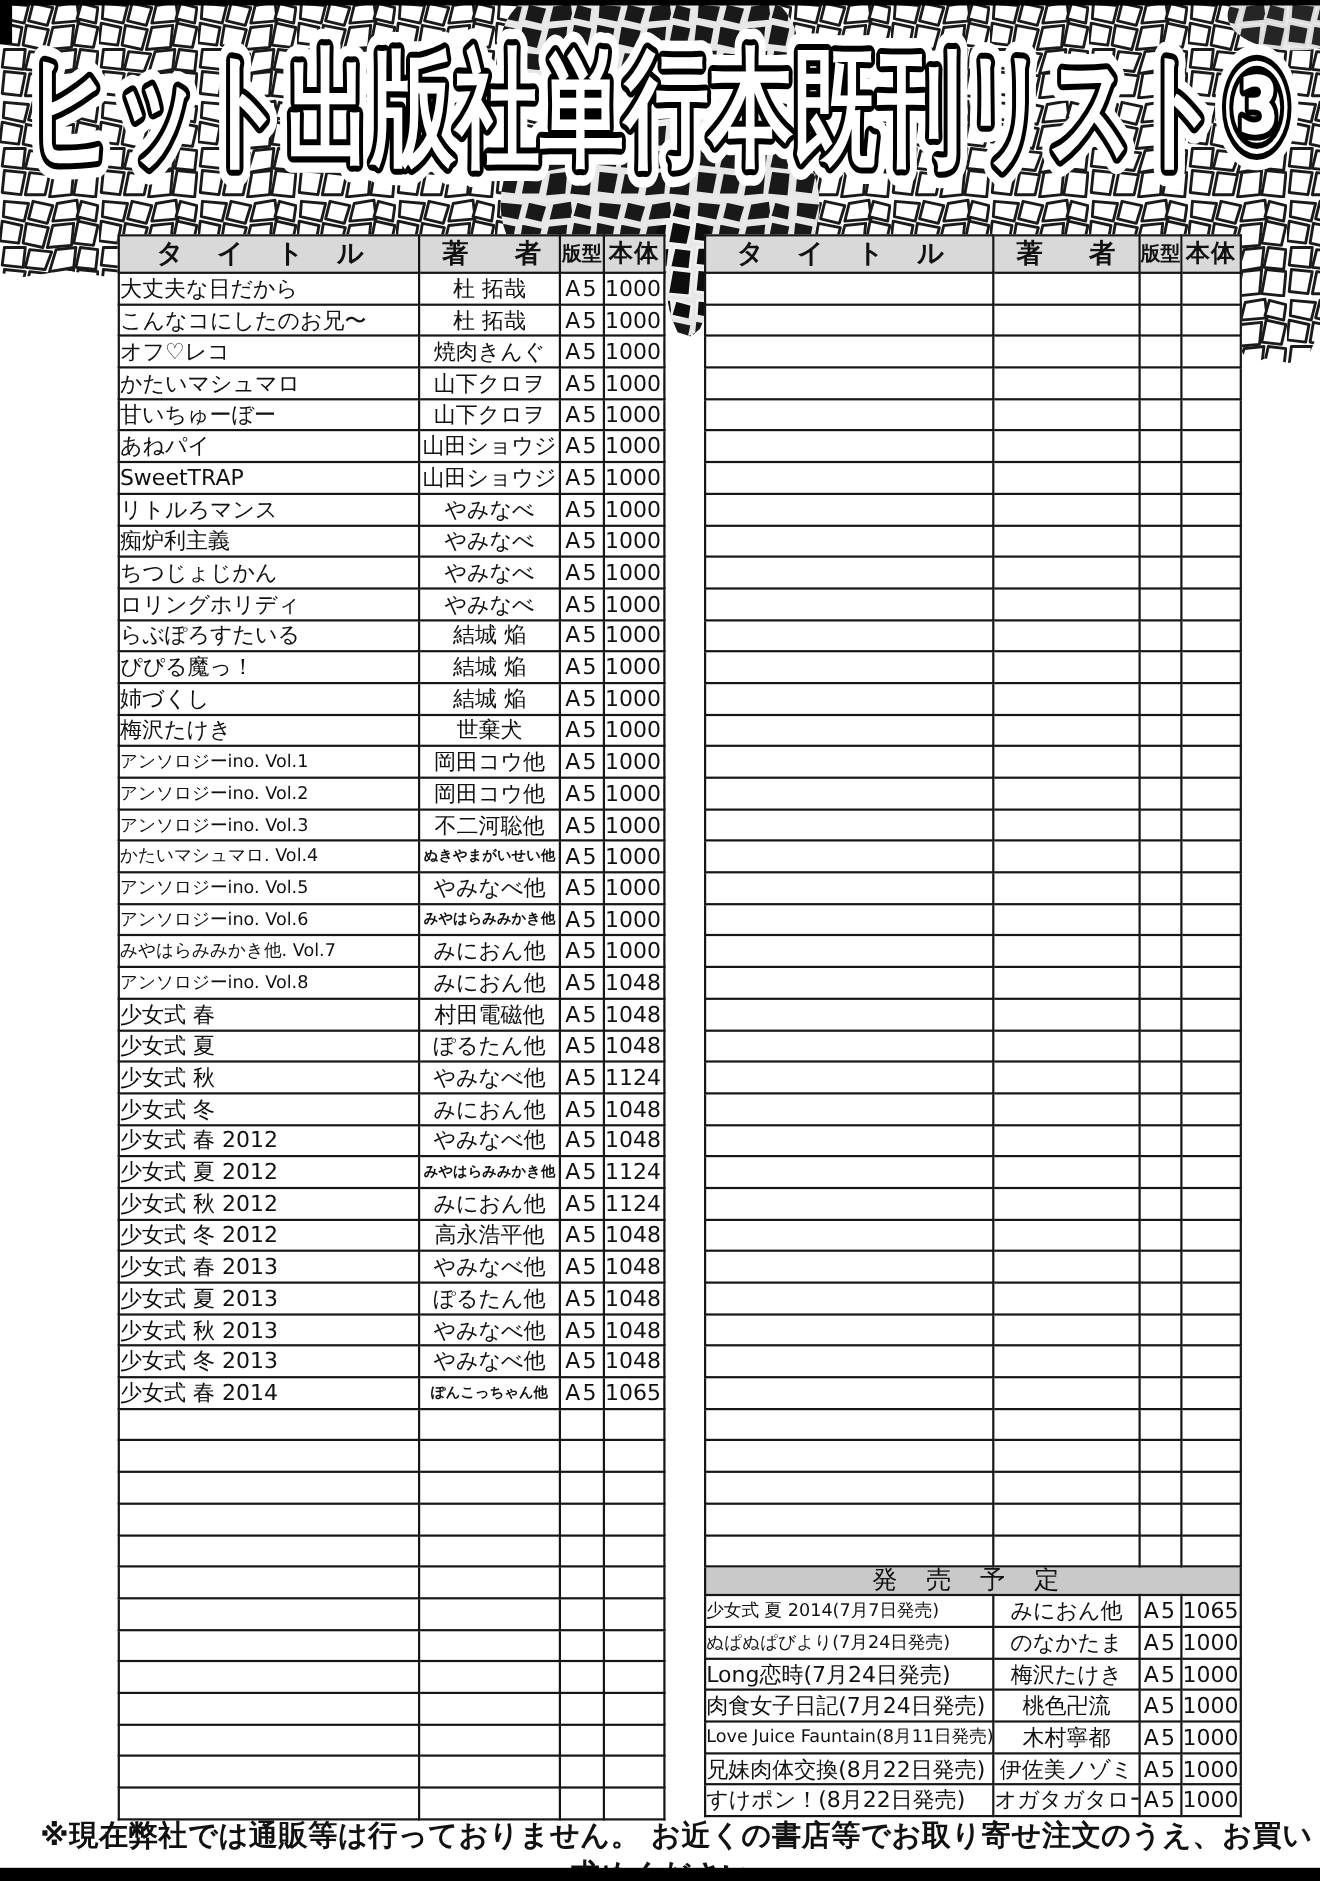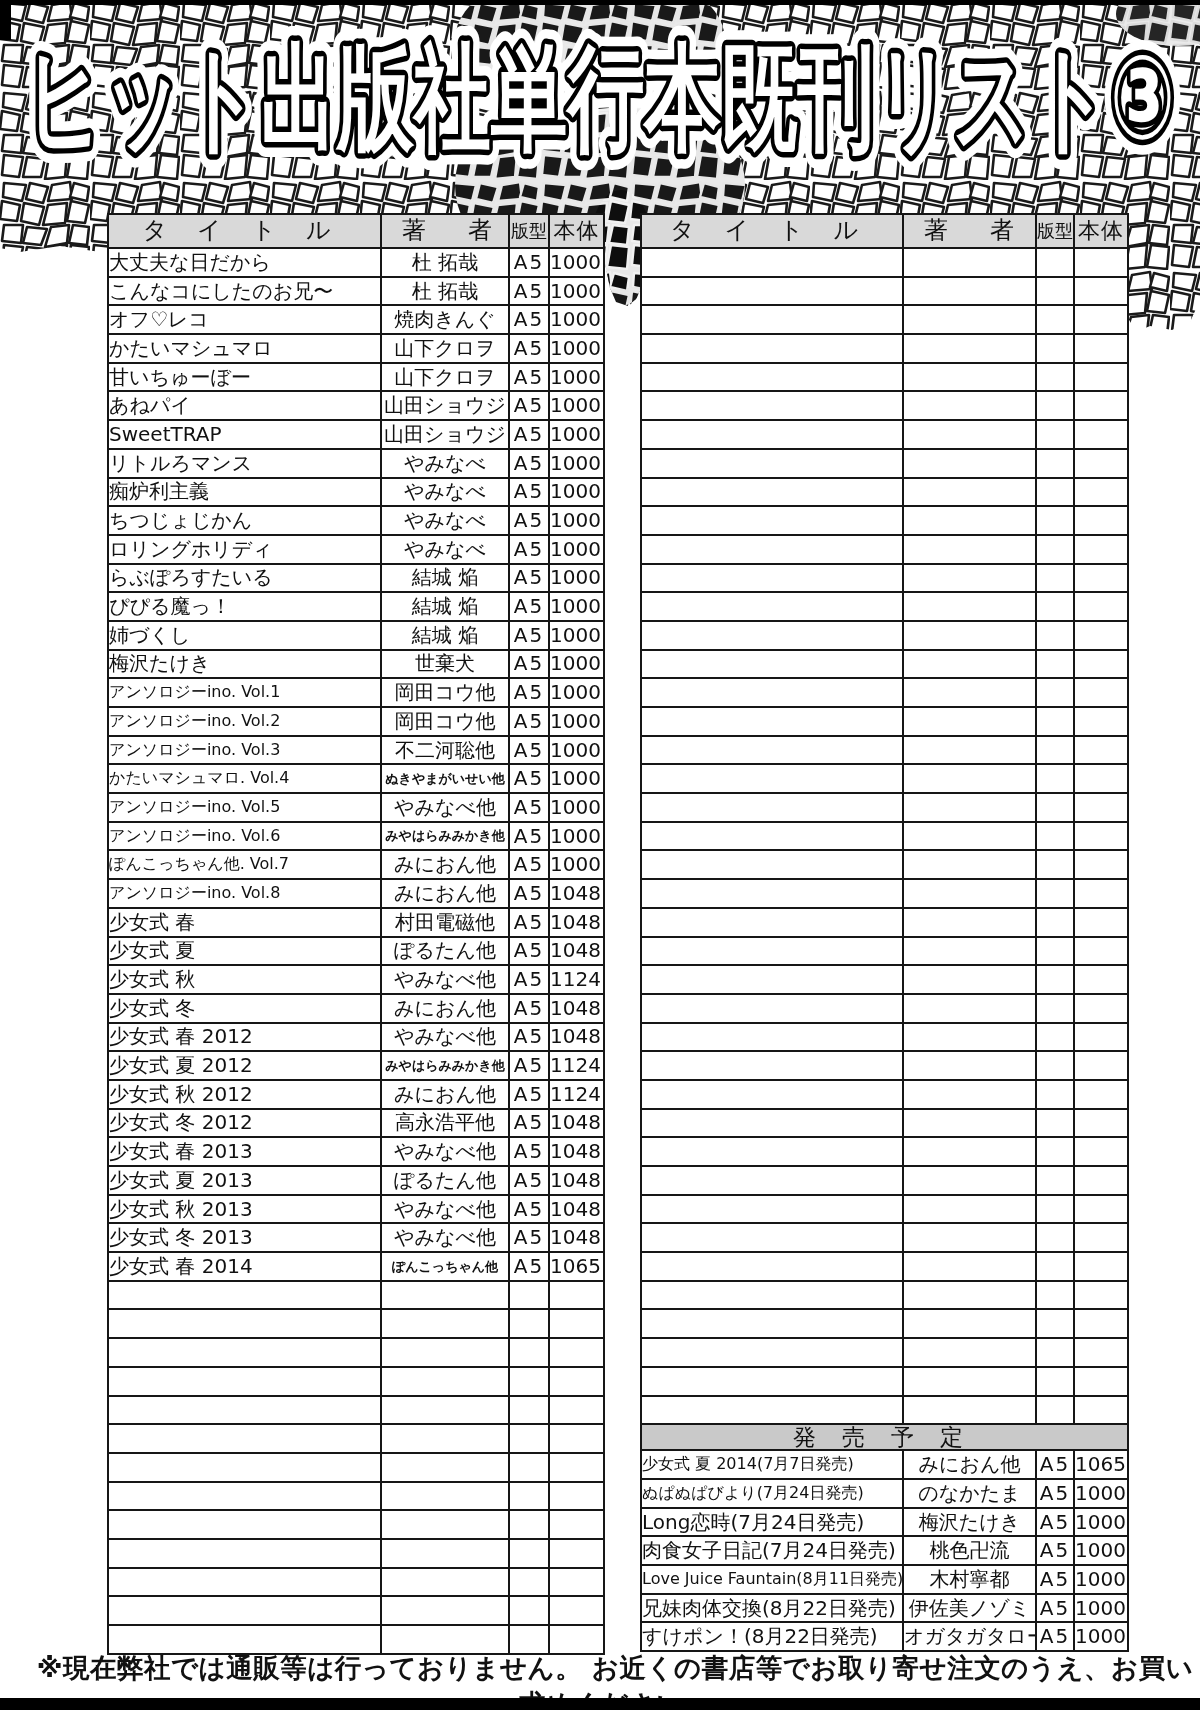--- a/index.html
+++ b/index.html
@@ -20,21 +20,21 @@
   
   .top-line{position:absolute;left:0;top:0;width:1200px;height:5px;background:#000;}
   .corner-notch{position:absolute;left:0;top:0;width:11px;height:40px;background:#000;}
   .bottom-bar{position:absolute;left:0;top:1698px;width:1200px;height:12px;background:#000;}
   
   table.book{position:absolute;border-collapse:collapse;table-layout:fixed;background:#fff;}
   table.book td{border:2px solid #161616;padding:0 0 0 0;overflow:hidden;white-space:nowrap;
     font-size:20px;line-height:1.05;vertical-align:middle;background:#fff;}
   table.left-t{left:107px;top:213px;width:496px;}
   table.right-t{left:640px;top:213px;width:487px;}
-  tr.hrow td{height:32px;background:#d9d9d9;font-weight:normal;text-align:center;font-size:24px;}
+  tr.hrow td{height:32px;background:#d9d9d9;font-weight:bold;text-align:center;font-size:24px;}
   tr.hrow td.c-title{letter-spacing:30px;text-indent:14px;}
   tr.hrow td.c-author{letter-spacing:42px;text-indent:20px;}
   tr.hrow td.c-format{font-size:18px;letter-spacing:0;text-align:center;}
   tr.hrow td.c-price{font-size:22px;letter-spacing:1px;}
   tr.brow td{height:26.7px;}
   td.c-title{text-align:left;padding-left:6px;font-size:21px;}
   td.c-author{text-align:center;font-size:18px;}
   td.c-author.small{font-size:13px;font-weight:bold;}
   td.c-format{text-align:center;font-size:17px;letter-spacing:2px;}
   td.c-price{text-align:center;font-size:17px;}
@@ -253,21 +253,21 @@
           <td class="c-format">A5</td>
           <td class="c-price">1000円</td>
         </tr>
         <tr class="brow">
           <td class="c-title longt">アンソロジーino. Vol.6</td>
           <td class="c-author small">みやはらみみかき他</td>
           <td class="c-format">A5</td>
           <td class="c-price">1000円</td>
         </tr>
         <tr class="brow">
-          <td class="c-title longt">ぽんこっちゃん他. Vol.7</td>
+          <td class="c-title longt">みやはらみみかき他. Vol.7</td>
           <td class="c-author">みにおん他</td>
           <td class="c-format">A5</td>
           <td class="c-price">1000円</td>
         </tr>
         <tr class="brow">
           <td class="c-title longt">アンソロジーino. Vol.8</td>
           <td class="c-author">みにおん他</td>
           <td class="c-format">A5</td>
           <td class="c-price">1048円</td>
         </tr>

